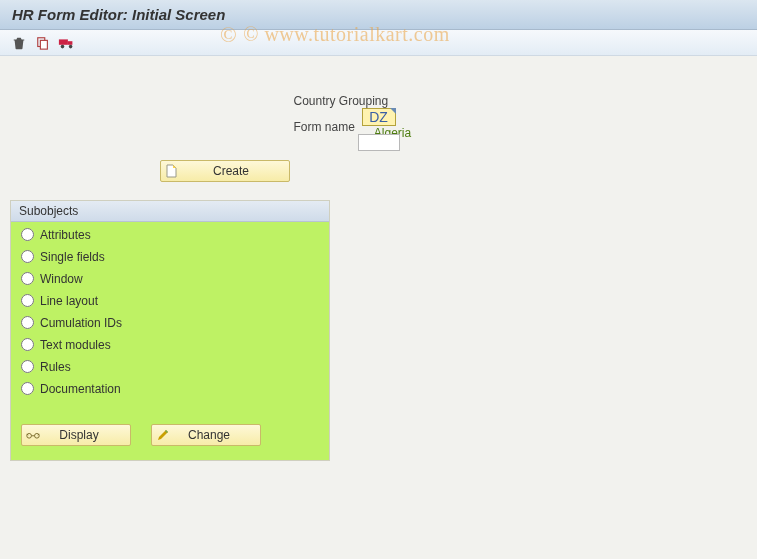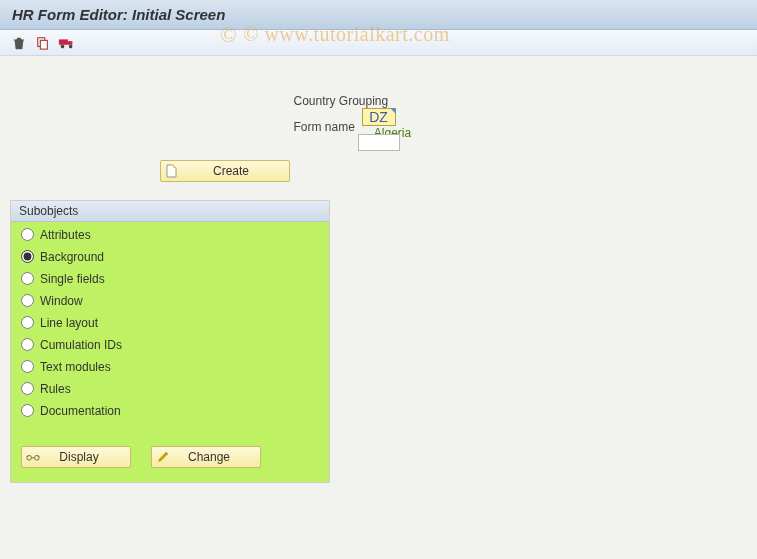--- a/index.html
+++ b/index.html
@@ -210,24 +210,20 @@
       <span class="lbl">Create</span>
     </button>
   </div>
 
   <div class="group-box">
     <div class="group-header">Subobjects</div>
     <div class="radio-list" id="radio-list">
         <label class="radio-item">
           <input type="radio" name="subobject" style="">
           <span>Attributes</span>
-        </label>
-        <label class="radio-item">
-          <input type="radio" name="subobject" checked="" style="">
-          <span>Background</span>
         </label>
         <label class="radio-item">
           <input type="radio" name="subobject" style="">
           <span>Single fields</span>
         </label>
         <label class="radio-item">
           <input type="radio" name="subobject" style="">
           <span>Window</span>
         </label>
         <label class="radio-item">

